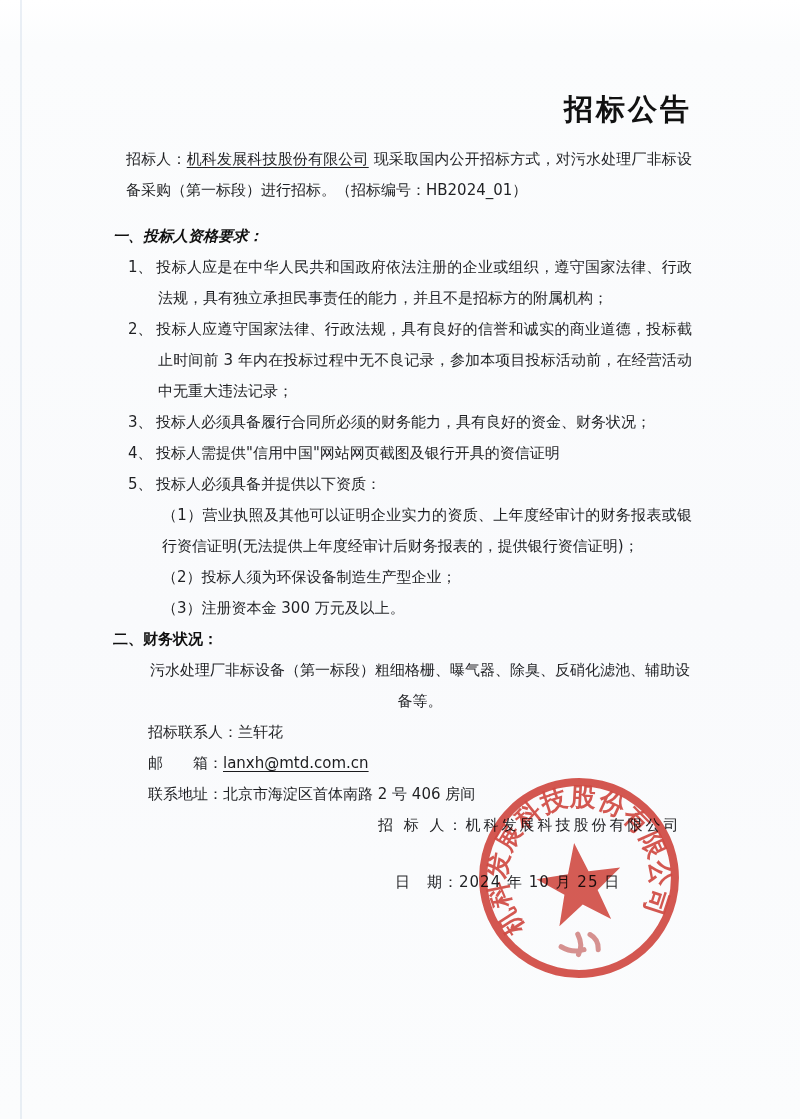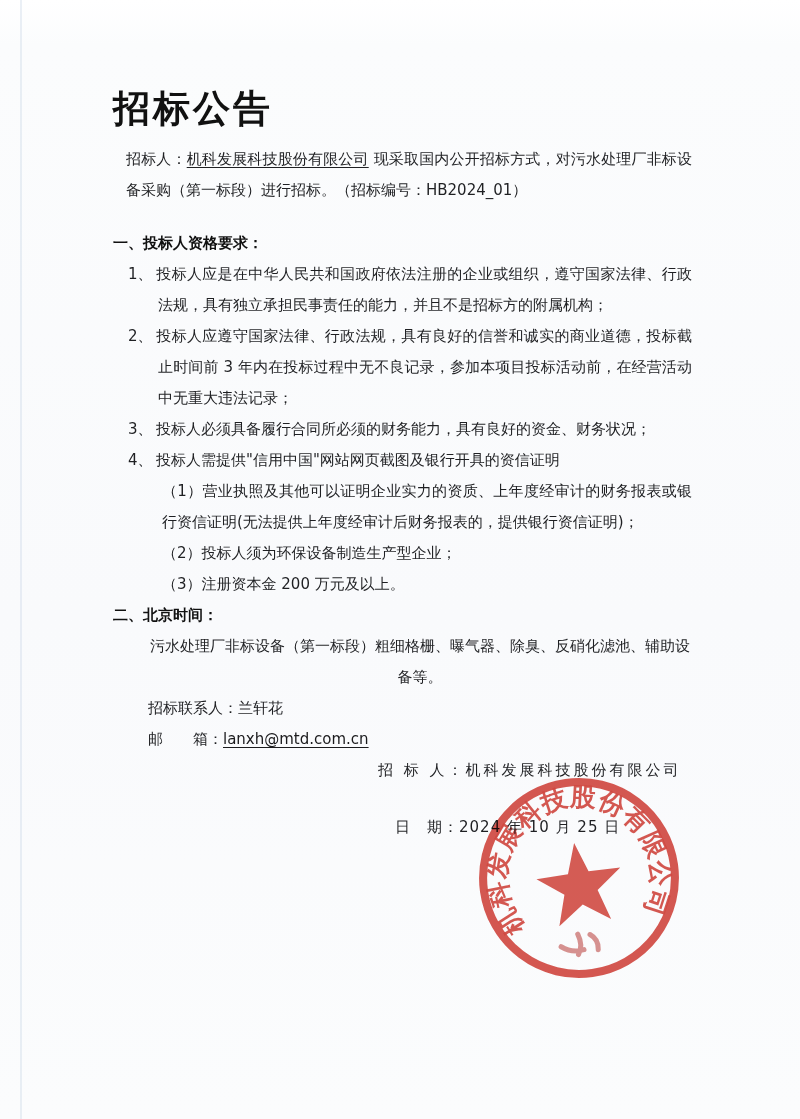--- a/index.html
+++ b/index.html
@@ -13,27 +13,27 @@
   }
   .scan-edge {
     position:absolute; left:20px; top:0; width:2px; height:100%;
     background:rgba(190,205,225,.30);
   }
   .content {
     position:absolute; left:113px; top:86px; width:579px;
     font-size:15px; line-height:31px;
   }
   .doc-title {
-    font-size:37px; font-weight:700; text-align:left; letter-spacing:3px;
+    font-size:29px; font-weight:700; text-align:right; letter-spacing:3px;
     line-height:46px; color:#111; margin-bottom:12px;
   }
   .para { text-align:justify;margin-left:13px; }
   .intro-company { text-decoration:underline; text-underline-offset:3px; }
   .sec-heading { font-weight:700; color:#101010; }
-  .gap-top { margin-top:22px; }
+  .gap-top { margin-top:15px;font-style:italic; }
   .olist .oitem { padding-left:45px; text-indent:-30px; text-align:justify; }
   .oitem .num { display:inline-block; text-indent:0; min-width:28px; }
   .subitem { padding-left:49px; text-align:justify; }
   .sec-body { padding-left:35px;text-align:center; }
   .para-indent { text-indent:23px; text-align:justify; }
   .contact-line { padding-left:35px; }
   .contact-line .label { display:inline-block; }
   .email-link { color:#1b1b1d; text-decoration:underline; text-underline-offset:3px; }
   .signature-block { padding-left:265px; }
   .sig-line { letter-spacing:3px; white-space:nowrap; }
@@ -57,31 +57,33 @@
 
     <div class="para"><span>招标人：</span><span class="intro-company">机科发展科技股份有限公司</span><span> 现采取国内公开招标方式，对污水处理厂非标设备采购（第一标段）进行招标。（招标编号：HB2024_01）</span></div>
 
     <div class="sec-heading gap-top">一、投标人资格要求：</div>
 
     <div class="olist">
       <div class="oitem"><span class="num">1、</span><span>投标人应是在中华人民共和国政府依法注册的企业或组织，遵守国家法律、行政法规，具有独立承担民事责任的能力，并且不是招标方的附属机构；</span></div>
       <div class="oitem"><span class="num">2、</span><span>投标人应遵守国家法律、行政法规，具有良好的信誉和诚实的商业道德，投标截止时间前 3 年内在投标过程中无不良记录，参加本项目投标活动前，在经营活动中无重大违法记录；</span></div>
       <div class="oitem"><span class="num">3、</span><span>投标人必须具备履行合同所必须的财务能力，具有良好的资金、财务状况；</span></div>
       <div class="oitem"><span class="num">4、</span><span>投标人需提供"信用中国"网站网页截图及银行开具的资信证明</span></div>
+      <div class="oitem"><span class="num">5、</span><span>投标人必须具备并提供以下资质：</span></div>
       <div class="subitem">（1）营业执照及其他可以证明企业实力的资质、上年度经审计的财务报表或银行资信证明(无法提供上年度经审计后财务报表的，提供银行资信证明)；</div>
       <div class="subitem">（2）投标人须为环保设备制造生产型企业；</div>
-      <div class="subitem">（3）注册资本金 200 万元及以上。</div>
+      <div class="subitem">（3）注册资本金 300 万元及以上。</div>
     </div>
 
-    <div class="sec-heading">二、北京时间：</div>
+    <div class="sec-heading">二、财务状况：</div>
     <div class="sec-body">污水处理厂非标设备（第一标段）粗细格栅、曝气器、除臭、反硝化滤池、辅助设备等。</div>
 
 
     <div class="contact-line"><span class="label">招标联系人：</span><span>兰轩花</span></div>
     <div class="contact-line"><span class="label">邮　　箱：</span><span class="email-link">lanxh@mtd.com.cn</span></div>
+    <div class="contact-line"><span class="label">联系地址：</span><span>北京市海淀区首体南路 2 号 406 房间</span></div>
 
     <div class="signature-block"><span class="sig-line"><span>招 标 人：</span><span>机科发展科技股份有限公司</span></span></div>
     <div class="date-line"><span>日　期：</span><span>2024 年 10 月 25 日</span></div>
 
   </div>
 
   <svg class="stamp" viewBox="0 0 210 210" width="212" height="212">
     <circle cx="105" cy="105" r="95" fill="none" stroke="#d0362e" stroke-width="8" stroke-opacity="0.92"></circle>
     <polygon points="105,70 115.3,99.8 146.9,100.4 121.6,119.4 130.9,149.6 105,131.5 79.1,149.6 88.4,119.4 63.1,100.4 94.7,99.8" fill="#d0362e" fill-opacity="0.9"></polygon>
     <path id="stamp-arc" d="M 46,146.3 A 72,72 0 0 1 105,33 A 72,72 0 0 1 164,146.3" fill="none"></path>

